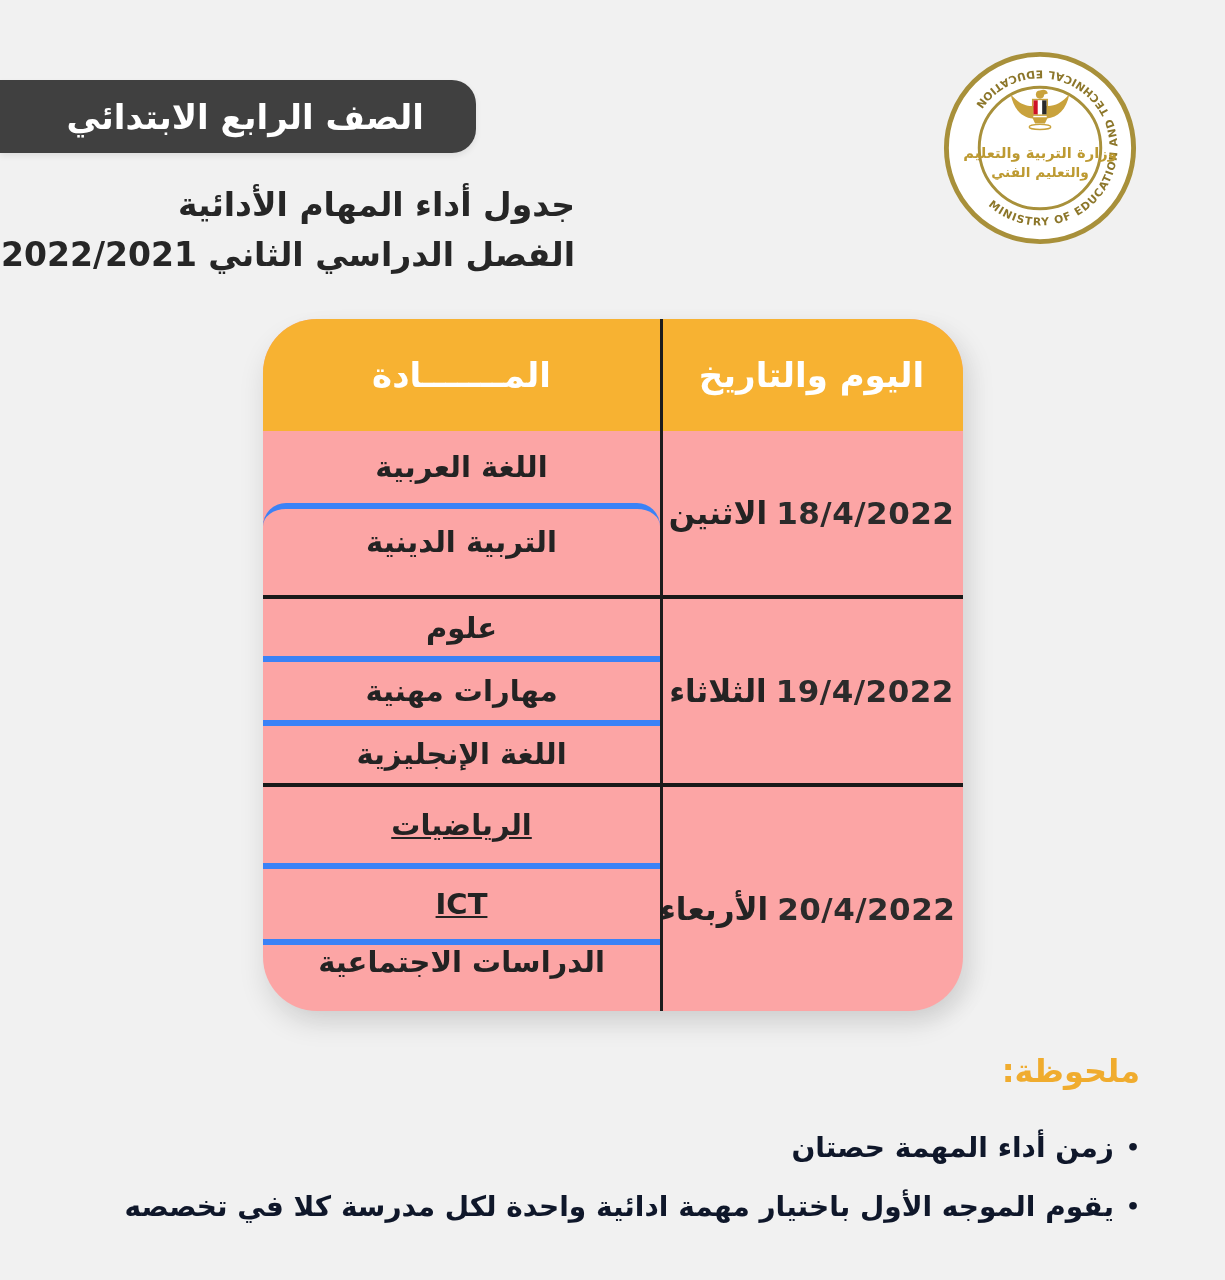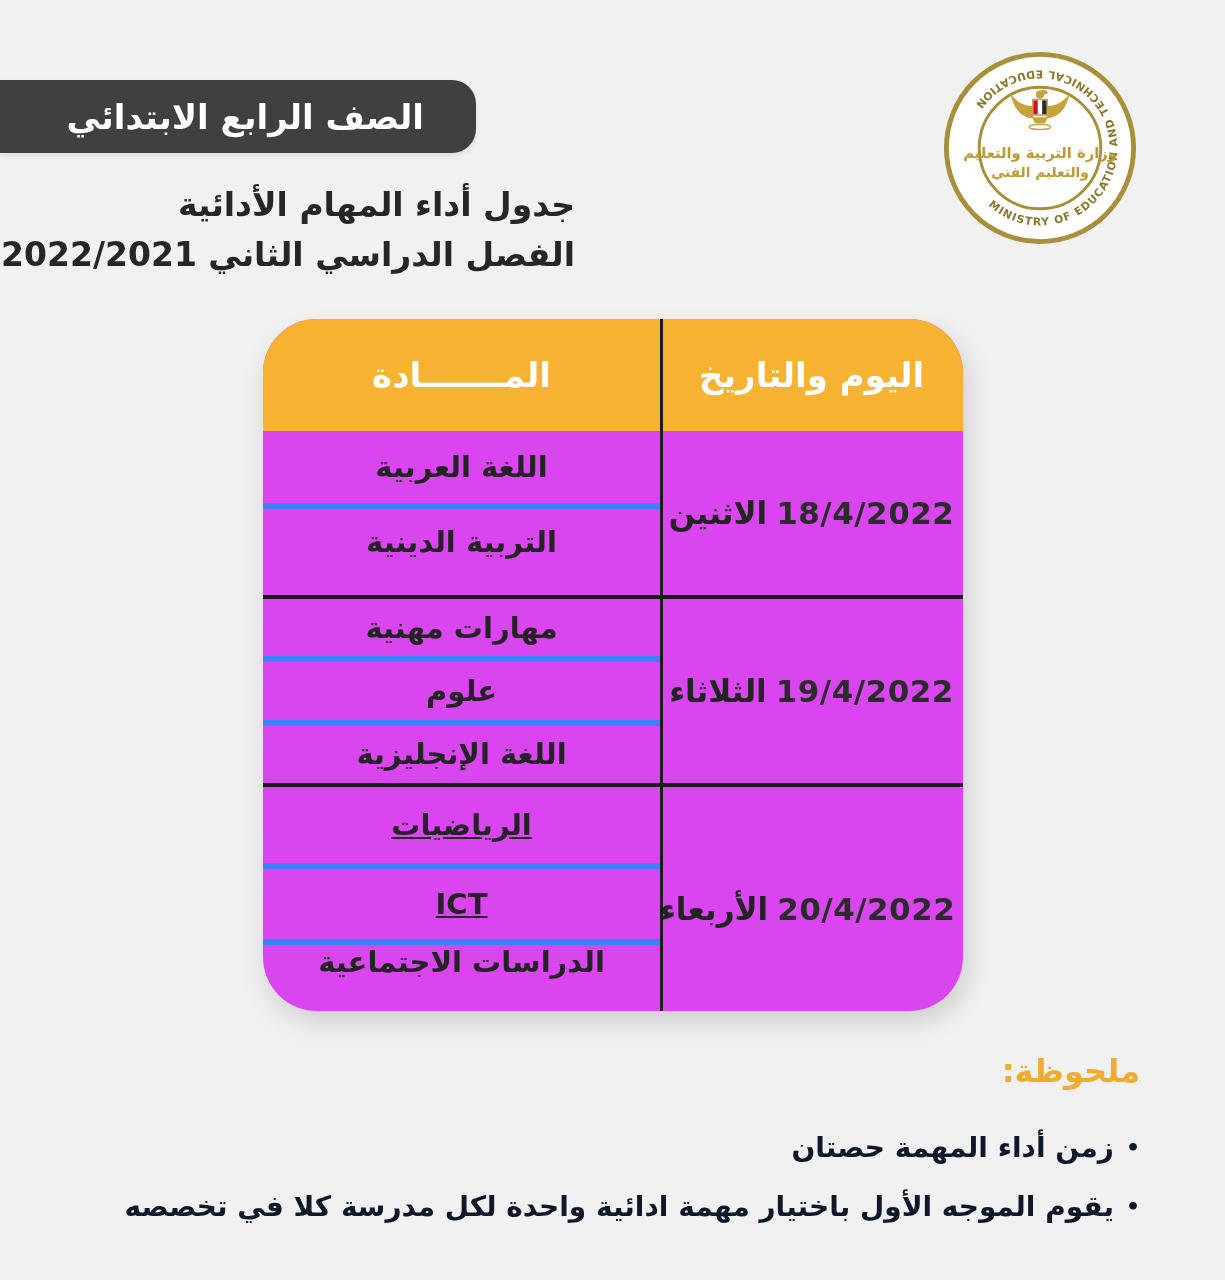--- a/index.html
+++ b/index.html
@@ -35,21 +35,21 @@
     font-size:33px; font-weight:bold; color:#262626; line-height:50px;
     white-space:nowrap;
   }
 
   
   .seal { position:absolute; left:942px; top:50px; width:196px; height:196px; }
 
   
   .card {
     position:absolute; left:263px; top:319px; width:700px; height:692px;
-    background:#d946ef; border-radius:54px; overflow:hidden;
+    background:#fca5a5; border-radius:54px; overflow:hidden;
     box-shadow:0 14px 26px rgba(0,0,0,.10), 14px 6px 22px rgba(0,0,0,.05);
   }
   .v-divider {
     position:absolute; left:397px; top:0; bottom:0; width:3px;
     background:#1c1c1c; z-index:6;
   }
   .thead {
     height:112px; background:#f7b232; display:flex;
   }
   .th { display:flex; align-items:center; justify-content:center;
@@ -63,21 +63,21 @@
   .day-col { width:303px; display:flex; 
              align-items:center; justify-content:center; gap:9px; }
   .day-col.top { justify-content:flex-start; padding-top:20px; }
 
   .subject-cell {
     display:flex; align-items:center; justify-content:center;
     font-size:29px; font-weight:bold; color:#232323; direction:rtl;
   }
   .subject-cell + .subject-cell { border-top:6px solid #3b82f6; }
 
-  .g1 { height:164px; } .g1 .subject-cell { height:72px; }
+  .g1 { height:164px; } .g1 .subject-cell { height:72px;border-radius:23px; }
   .g2 { height:188px; } .g2 .subject-cell { flex:1; }
   .g3 { height:228px; }
   .g3 .subject-cell.r1, .g3 .subject-cell.r2 { height:76px;text-decoration:underline; }
   .g3 .subject-cell.r3 { flex:1; align-items:flex-start; padding-top:0; }
 
   .day-name { font-size:31px; font-weight:bold; color:#232323; direction:rtl; }
   .day-date { font-size:31px; font-weight:bold; color:#2b2b2b; direction:ltr; letter-spacing:.5px; }
 
   
   .notes {
@@ -149,22 +149,22 @@
         <div class="subject-cell">التربية الدينية</div>
       </div>
       <div class="day-col">
         <div class="day-name">الاثنين</div>
         <div class="day-date">18/4/2022</div>
       </div>
     </div>
 
     <div class="group g2">
       <div class="subjects-col">
+        <div class="subject-cell">علوم</div>
         <div class="subject-cell">مهارات مهنية</div>
-        <div class="subject-cell">علوم</div>
         <div class="subject-cell">اللغة الإنجليزية</div>
       </div>
       <div class="day-col">
         <div class="day-name">الثلاثاء</div>
         <div class="day-date">19/4/2022</div>
       </div>
     </div>
 
     <div class="group g3">
       <div class="subjects-col">

